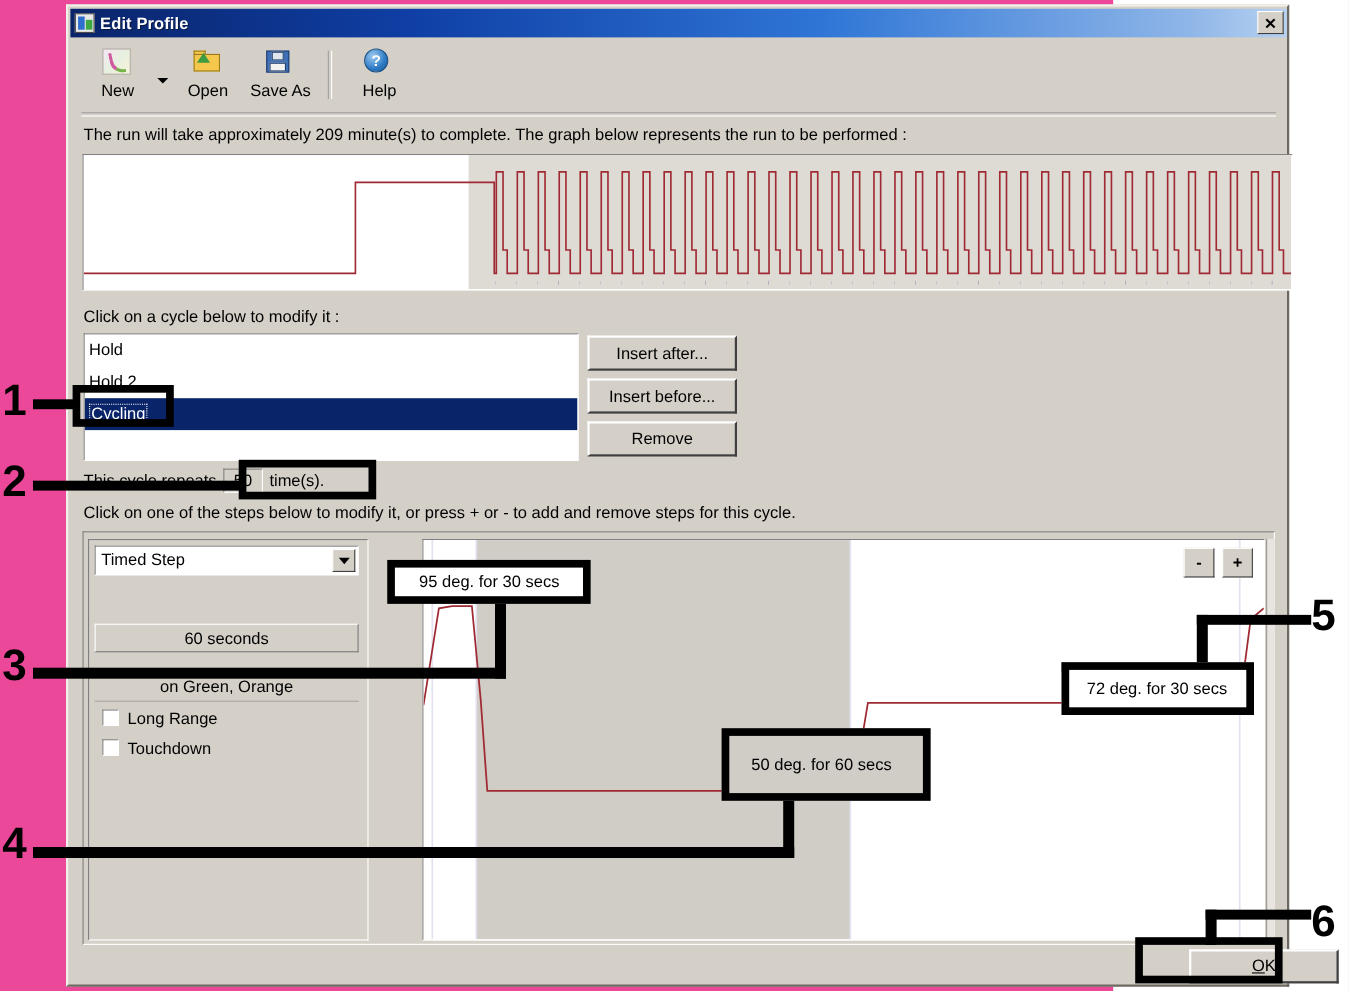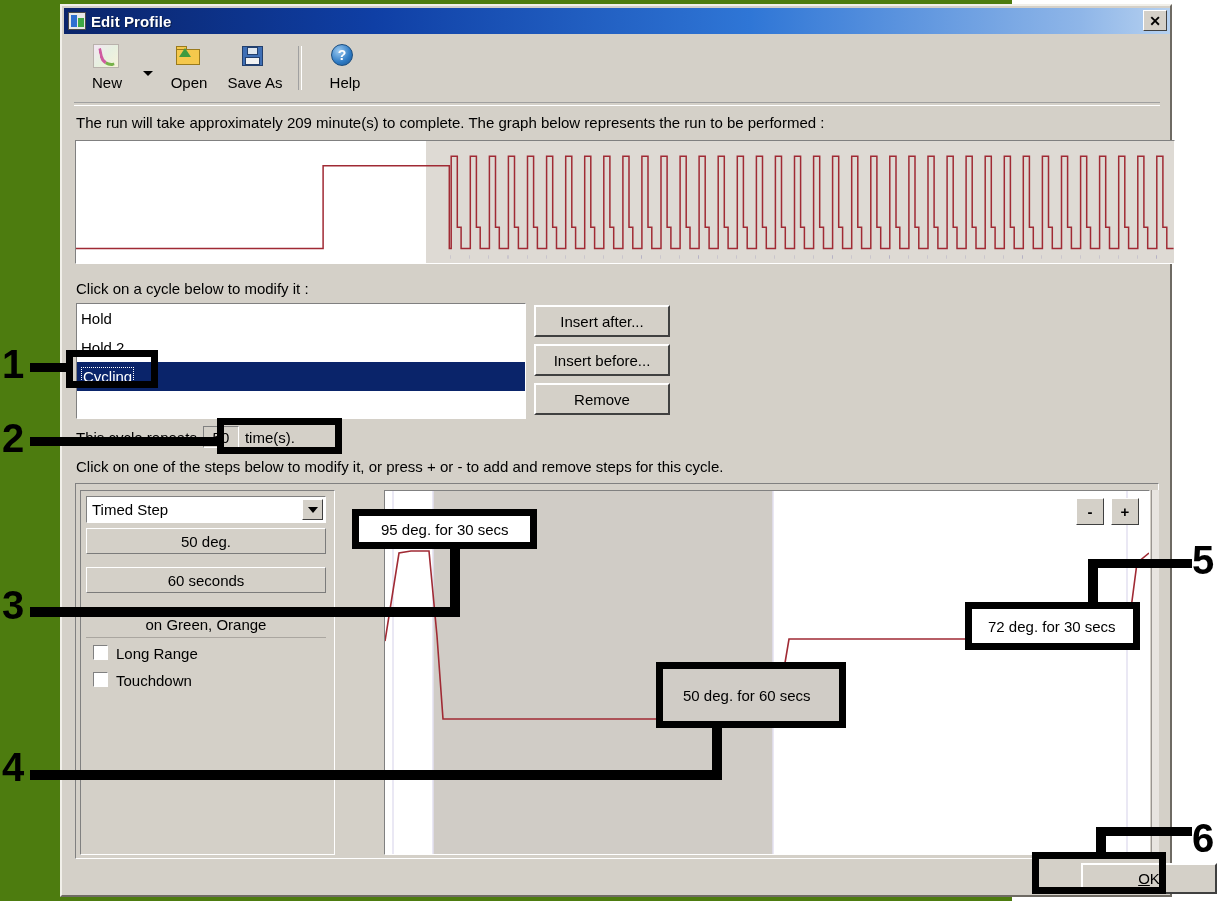--- a/index.html
+++ b/index.html
@@ -5,21 +5,21 @@
   html, body {
     margin: 0; padding: 0;
     width: 1226px; height: 901px;
     background: #ffffff;
     font-family: "Liberation Sans", sans-serif;
     overflow: hidden;
   }
   #root {
     position: relative;
     width: 1012px; height: 901px;
-    background: #4d7c0f;
+    background: #ec4899;
   }
 
   
   #dialog {
     position: absolute;
     left: 60px; top: 4px;
     width: 1112px; height: 893px;
     background: #d4d0c8;
     border-top: 2px solid #f1efe9;
     border-left: 2px solid #f1efe9;
@@ -554,21 +554,20 @@
 
     <div id="bottom-panel"></div>
 
     <div id="step-props">
       <div id="step-type-select">
         <span>Timed Step</span>
         <span id="step-type-arrow">
             <span class="caret"></span>
           </span>
       </div>
-      <div class="prop-btn" id="prop-temp">50 deg.</div>
       <div class="prop-btn" id="prop-time">60 seconds</div>
       <div id="prop-channels">on Green, Orange</div>
       <div class="chk-row" id="chk-longrange">
         <span class="chk-box"></span>
         <span>Long Range</span>
       </div>
       <div class="chk-row" id="chk-touchdown">
         <span class="chk-box"></span>
         <span>Touchdown</span>
       </div>

